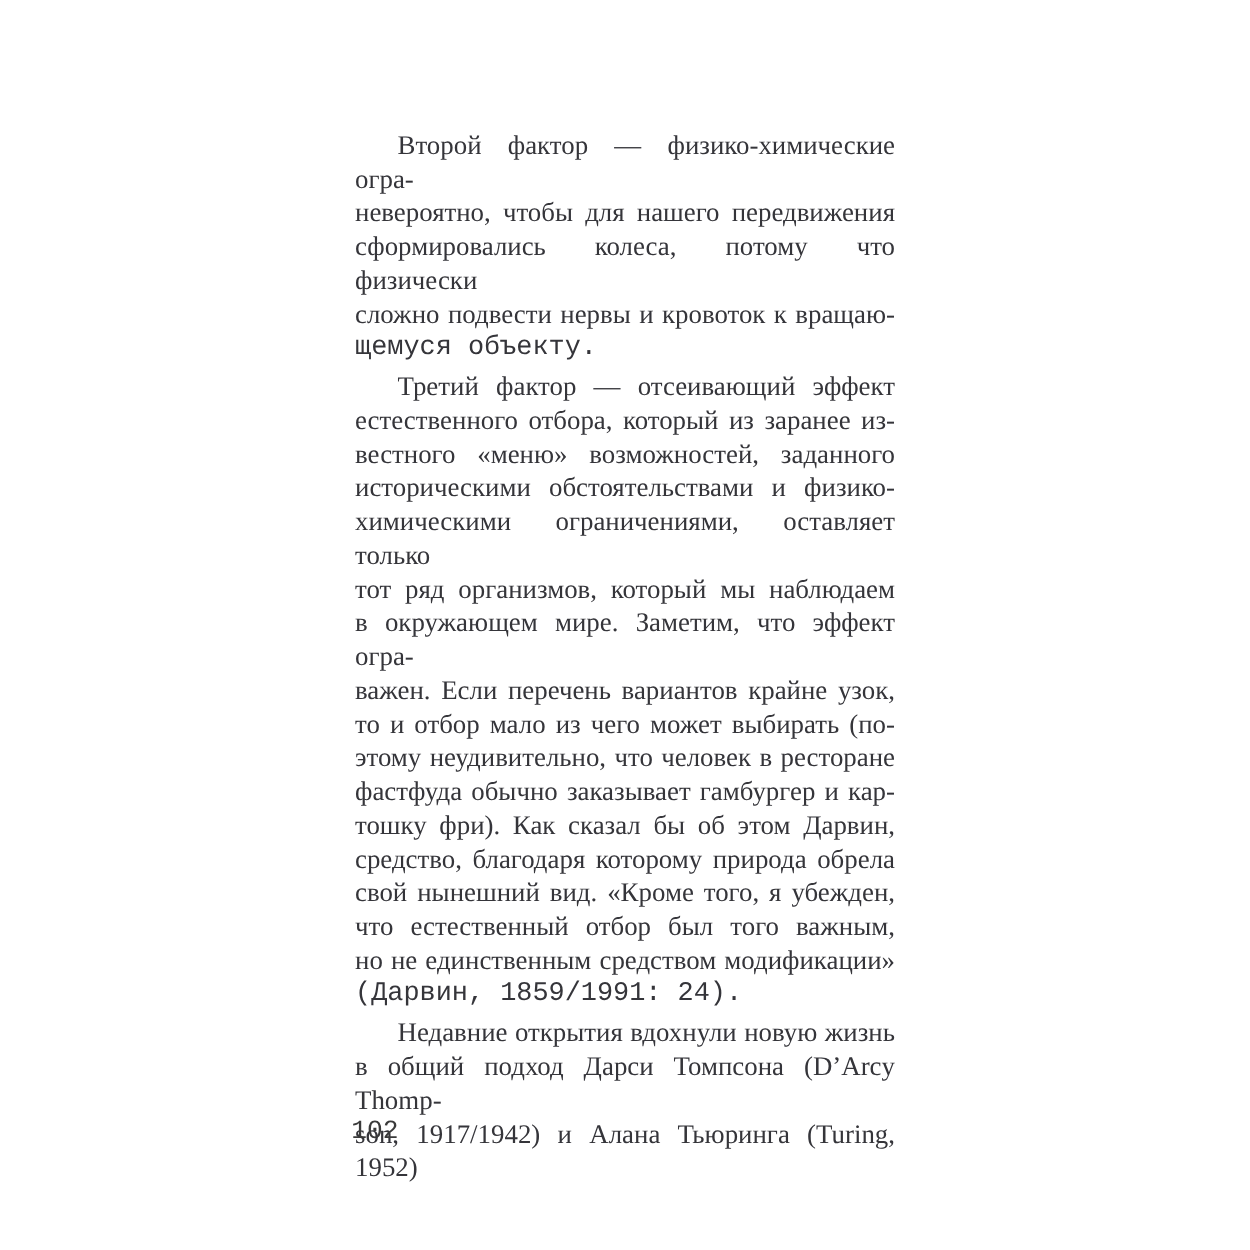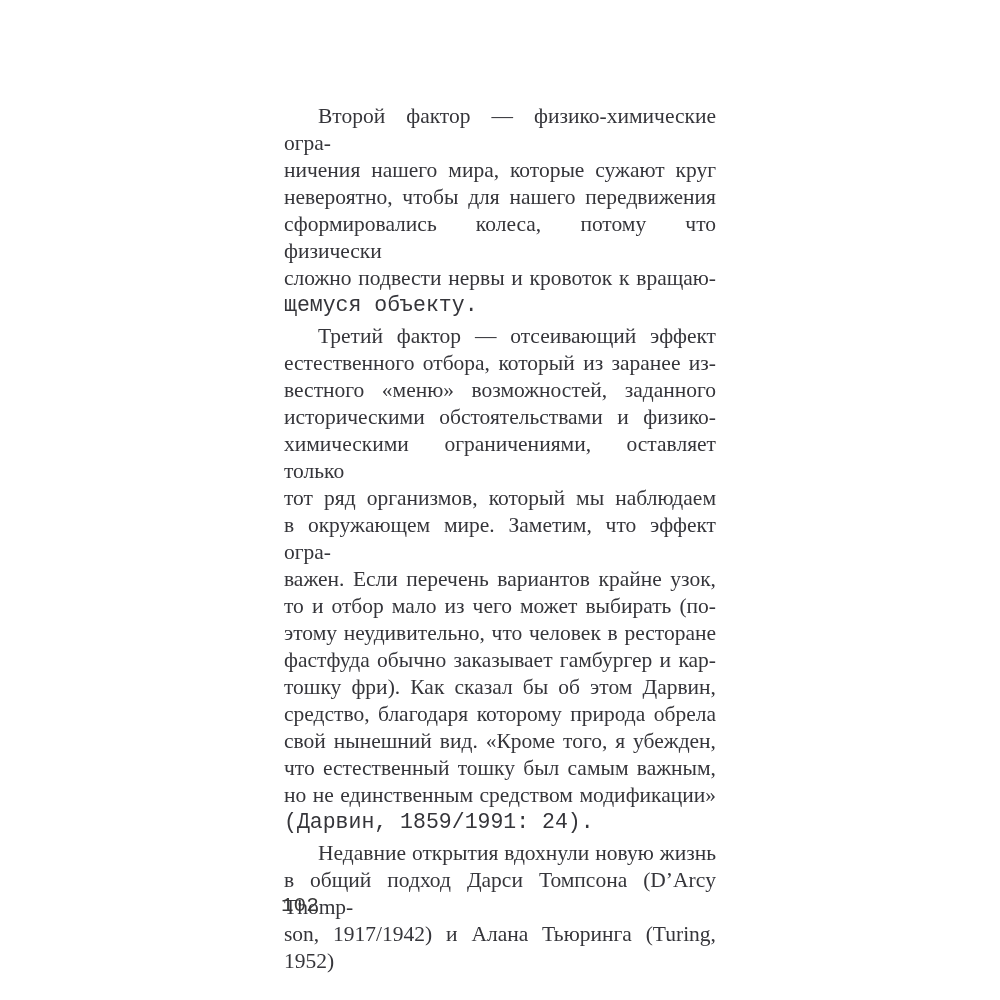--- a/index.html
+++ b/index.html
@@ -43,42 +43,41 @@
     color: #3a3a3a;
   }
 </style>
 </head>
 <body style="background: rgb(255, 255, 255);">
 
 <div class="page">
   <div class="text-column" id="text-column" style="color: rgb(53, 53, 58);">
       <div class="paragraph">
         <div class="line indent">Второй фактор — физико-химические огра-</div>
-        <div class="line">ничения нашего мира, которые сужают круг</div>
         <div class="line">невероятно, чтобы для нашего передвижения</div>
         <div class="line">сформировались колеса, потому что физически</div>
         <div class="line">сложно подвести нервы и кровоток к вращаю-</div>
         <div class="line para-end">щемуся объекту.</div>
       </div>
       <div class="paragraph">
         <div class="line indent">Третий фактор — отсеивающий эффект</div>
         <div class="line">естественного отбора, который из заранее из-</div>
         <div class="line">вестного «меню» возможностей, заданного</div>
         <div class="line">историческими обстоятельствами и физико-</div>
         <div class="line">химическими ограничениями, оставляет только</div>
         <div class="line">тот ряд организмов, который мы наблюдаем</div>
         <div class="line">в окружающем мире. Заметим, что эффект огра-</div>
         <div class="line">важен. Если перечень вариантов крайне узок,</div>
         <div class="line">то и отбор мало из чего может выбирать (по-</div>
         <div class="line">этому неудивительно, что человек в ресторане</div>
         <div class="line">фастфуда обычно заказывает гамбургер и кар-</div>
         <div class="line">тошку фри). Как сказал бы об этом Дарвин,</div>
         <div class="line">средство, благодаря которому природа обрела</div>
         <div class="line">свой нынешний вид. «Кроме того, я убежден,</div>
-        <div class="line">что естественный тошку был самым важным,</div>
+        <div class="line">что естественный отбор был того важным,</div>
         <div class="line">но не единственным средством модификации»</div>
         <div class="line para-end">(Дарвин, 1859/1991: 24).</div>
       </div>
       <div class="paragraph">
         <div class="line indent">Недавние открытия вдохнули новую жизнь</div>
         <div class="line">в общий подход Дарси Томпсона (D’Arcy Thomp-</div>
         <div class="line">son, 1917/1942) и Алана Тьюринга (Turing, 1952)</div>
       </div>
     </div>
   <div class="page-number" style="color: rgb(58, 58, 58);">102</div>

